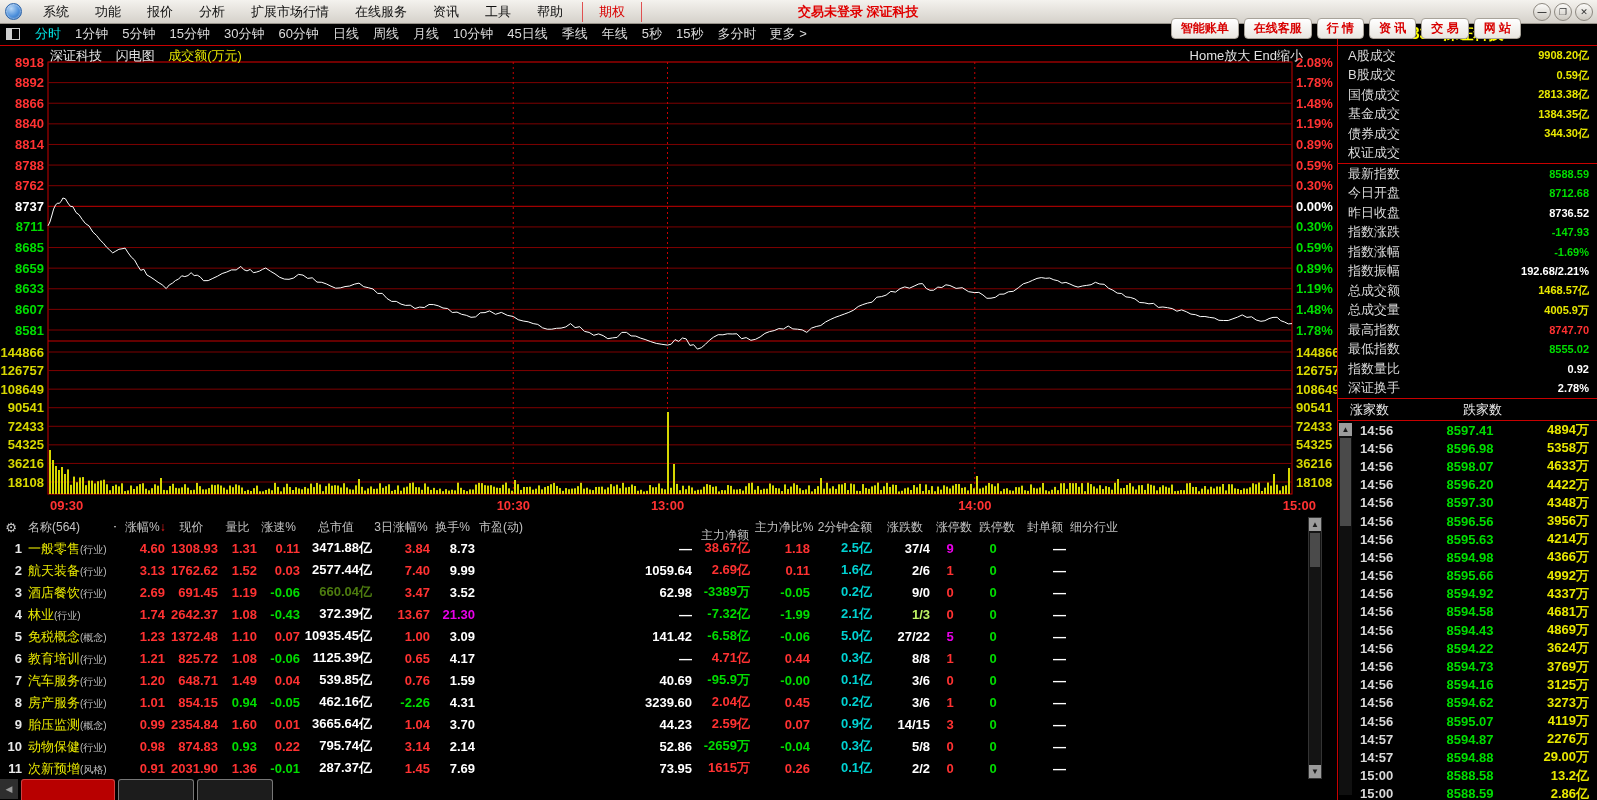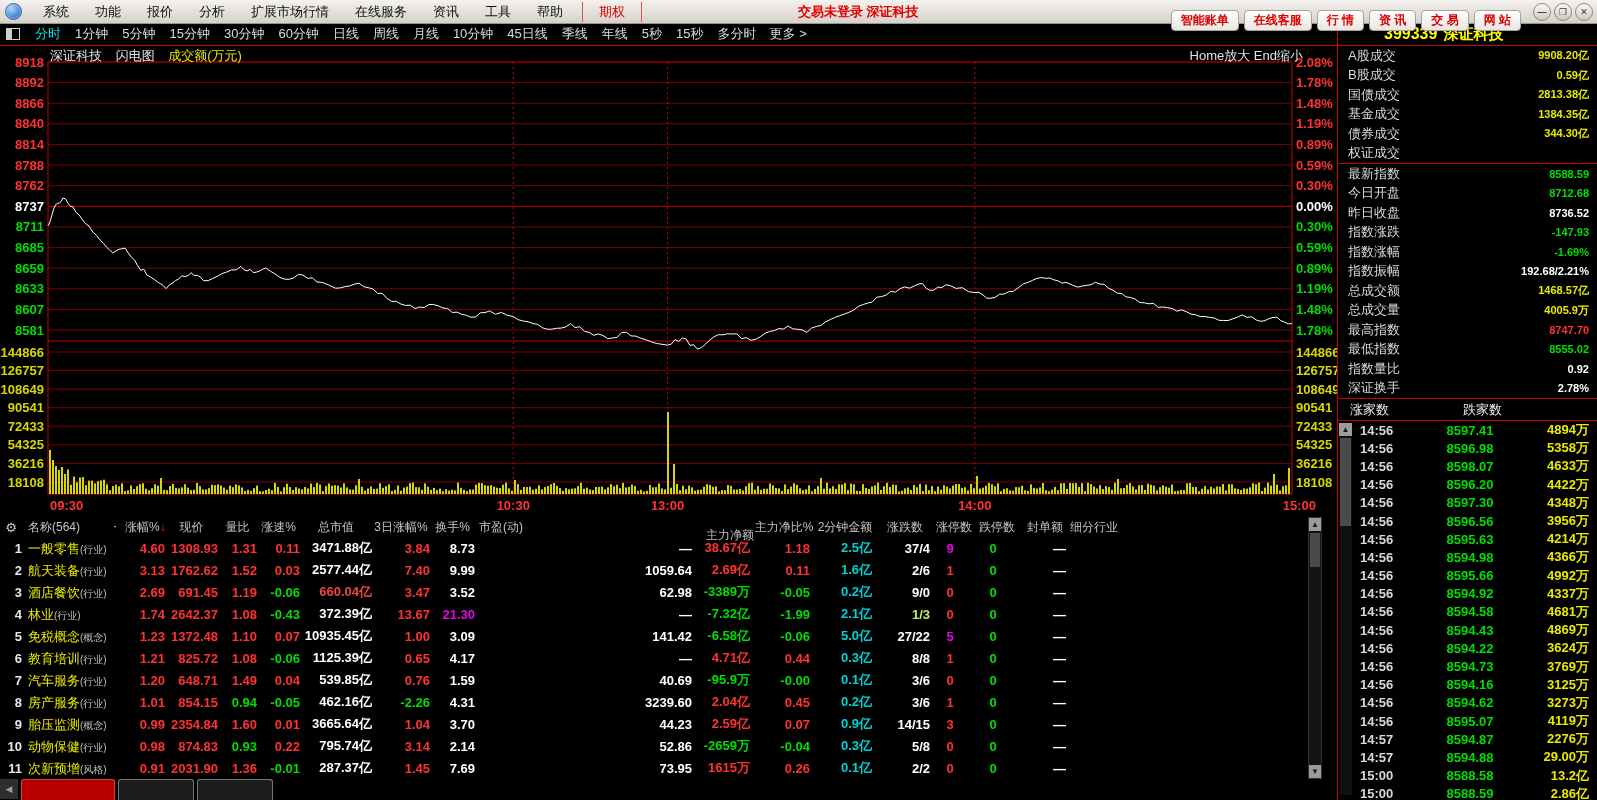--- a/index.html
+++ b/index.html
@@ -11,21 +11,21 @@
     background:linear-gradient(#f4f2ee,#d5d1ca);border-bottom:1px solid #97928a;
     display:flex;align-items:center;z-index:30;}
   .globe{width:15px;height:15px;border-radius:50%;margin:0 8px 0 5px;
     background:radial-gradient(circle at 35% 30%,#b9d7f5,#4c8fdb 55%,#1f5aa8);
     border:1px solid #2b63a8;box-shadow:inset 0 0 2px #fff;}
   .menus{display:flex;}
   .menu-item{padding:0 13px;font-size:13px;color:#101010;line-height:22px;cursor:default;}
   .menu-red{color:#d90000;padding:0 16px;font-size:13px;line-height:20px;
     border-left:1px solid #e05050;border-right:1px solid #e05050;margin-left:6px;}
   .center-status{position:absolute;left:798px;top:3px;color:#e00000;font-size:13px;font-weight:bold;}
-  .tb-buttons{position:absolute;right:76px;top:10px;display:flex;gap:5px;}
+  .tb-buttons{position:absolute;right:76px;top:18px;display:flex;gap:5px;}
   .tb-btn{border:1px solid #a8a39a;border-radius:4px;background:linear-gradient(#ffffff,#e9e6e0);
     color:#d80000;font-weight:bold;font-size:12px;padding:1px 9px;white-space:nowrap;}
   .win-buttons{position:absolute;right:4px;top:3px;display:flex;gap:3px;}
   .win-btn{width:16px;height:16px;border-radius:50%;border:1px solid #8d8880;
     background:linear-gradient(#fcfbf9,#ccc8c0);font-size:9px;color:#333;
     display:flex;align-items:center;justify-content:center;font-weight:bold;}
 
   
   .toolbar2{position:absolute;top:23px;left:0;width:1337px;height:22px;background:#000;
     display:flex;align-items:center;}
@@ -662,21 +662,21 @@
         <div class="th gear">⚙</div>
         <div class="th th-name"><span>名称(564)</span><span class="th-dot">·</span></div>
         <div class="th" style="width: 40px; text-align: center;"><span>涨幅%</span><span class="sort-arrow">↓</span></div>
         <div class="th" style="width: 53px; text-align: center;"><span>现价</span></div>
         <div class="th" style="width: 39px; text-align: center;"><span>量比</span></div>
         <div class="th" style="width: 43px; text-align: center;"><span>涨速%</span></div>
         <div class="th" style="width: 72px; text-align: center;"><span>总市值</span></div>
         <div class="th" style="width: 58px; text-align: center;"><span>3日涨幅%</span></div>
         <div class="th" style="width: 45px; text-align: center;"><span>换手%</span></div>
         <div class="th" style="width: 217px; text-align: left; padding-left: 4px;"><span>市盈(动)</span></div>
-        <div class="th" style="width: 58px; text-align: right; margin-top: 16px;"><span>主力净额</span></div>
+        <div class="th" style="width: 58px; text-align: center; margin-top: 16px;"><span>主力净额</span></div>
         <div class="th" style="width: 60px; text-align: center;"><span>主力净比%</span></div>
         <div class="th" style="width: 62px; text-align: center;"><span>2分钟金额</span></div>
         <div class="th" style="width: 58px; text-align: center;"><span>涨跌数</span></div>
         <div class="th" style="width: 40px; text-align: center;"><span>涨停数</span></div>
         <div class="th" style="width: 46px; text-align: center;"><span>跌停数</span></div>
         <div class="th" style="width: 50px; text-align: center;"><span>封单额</span></div>
         <div class="th" style="width: 114px; text-align: left;"><span>细分行业</span></div>
       </div>
     <div id="tbody">
         <div class="trow">
@@ -719,21 +719,21 @@
           <div class="cell" style="width: 50px; color: rgb(255, 255, 255);">—</div>
           <div class="cell" style="width: 114px; color: rgb(255, 255, 255);"></div>
         </div>
         <div class="trow">
           <div class="c-idx">3</div>
           <div class="c-name"><span class="nm">酒店餐饮</span><span class="nm-tag">(行业)</span></div>
           <div class="cell" style="width: 40px; color: rgb(255, 50, 50);">2.69</div>
           <div class="cell" style="width: 53px; color: rgb(255, 50, 50);">691.45</div>
           <div class="cell" style="width: 39px; color: rgb(255, 50, 50);">1.19</div>
           <div class="cell" style="width: 43px; color: rgb(0, 221, 0);">-0.06</div>
-          <div class="cell" style="width: 72px; color: #ef4444;">660.04亿</div>
+          <div class="cell" style="width: 72px; color: #4d7c0f;">660.04亿</div>
           <div class="cell" style="width: 58px; color: rgb(255, 50, 50);">3.47</div>
           <div class="cell" style="width: 45px; color: rgb(255, 255, 255);">3.52</div>
           <div class="cell" style="width: 217px; color: rgb(255, 255, 255);">62.98</div>
           <div class="cell" style="width: 58px; color: rgb(0, 221, 0);">-3389万</div>
           <div class="cell" style="width: 60px; color: rgb(0, 221, 0);">-0.05</div>
           <div class="cell" style="width: 62px; color: rgb(0, 210, 210);">0.2亿</div>
           <div class="cell" style="width: 58px; color: rgb(255, 255, 255);">9/0</div>
           <div class="cell" style="width: 40px; color: rgb(255, 50, 50); text-align: center;">0</div>
           <div class="cell" style="width: 46px; color: rgb(0, 221, 0); text-align: center;">0</div>
           <div class="cell" style="width: 50px; color: rgb(255, 255, 255);">—</div>

